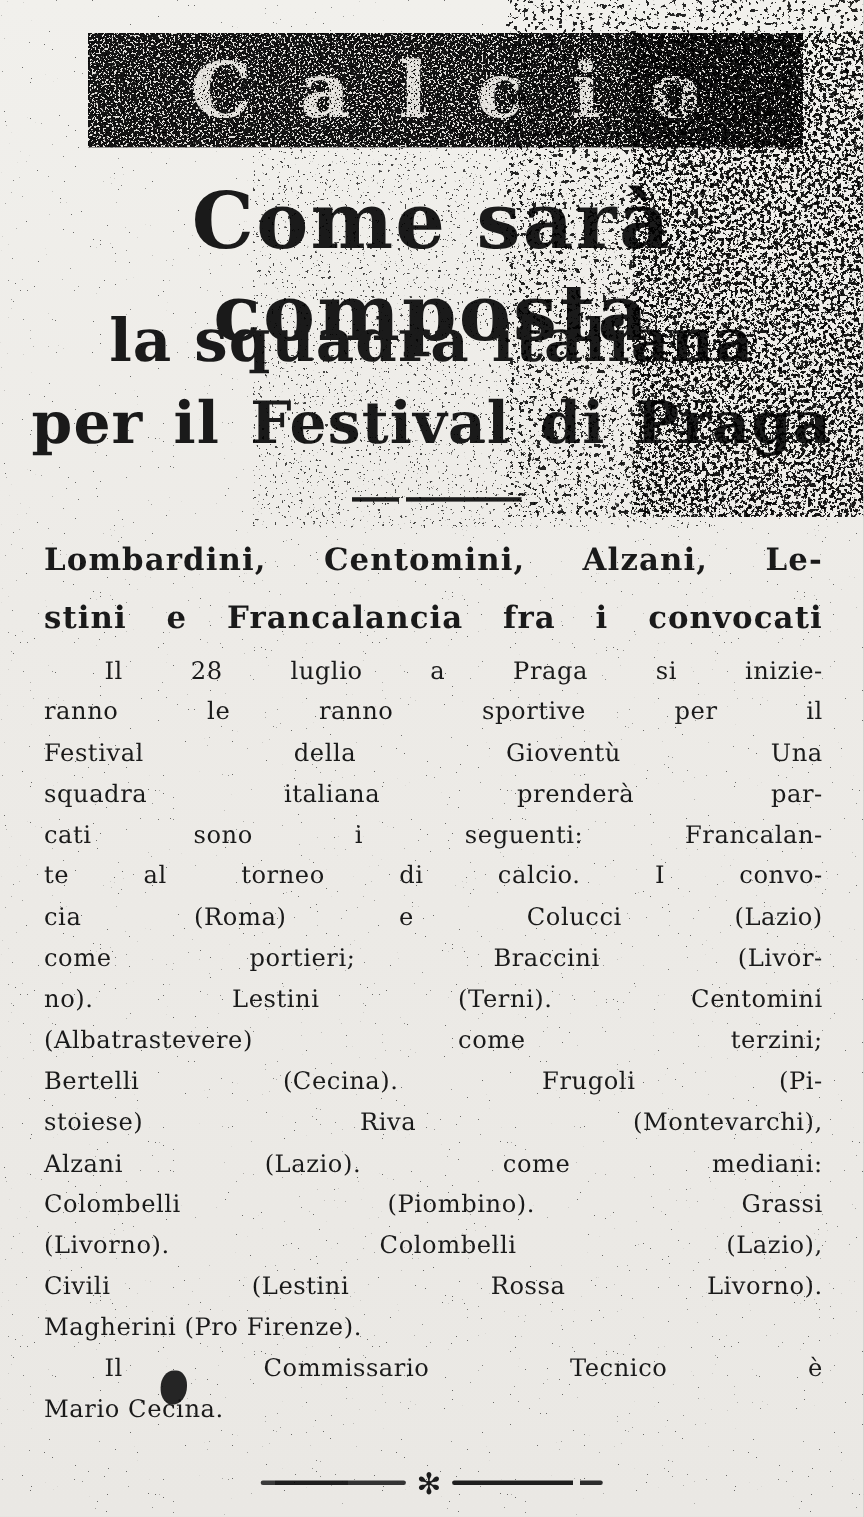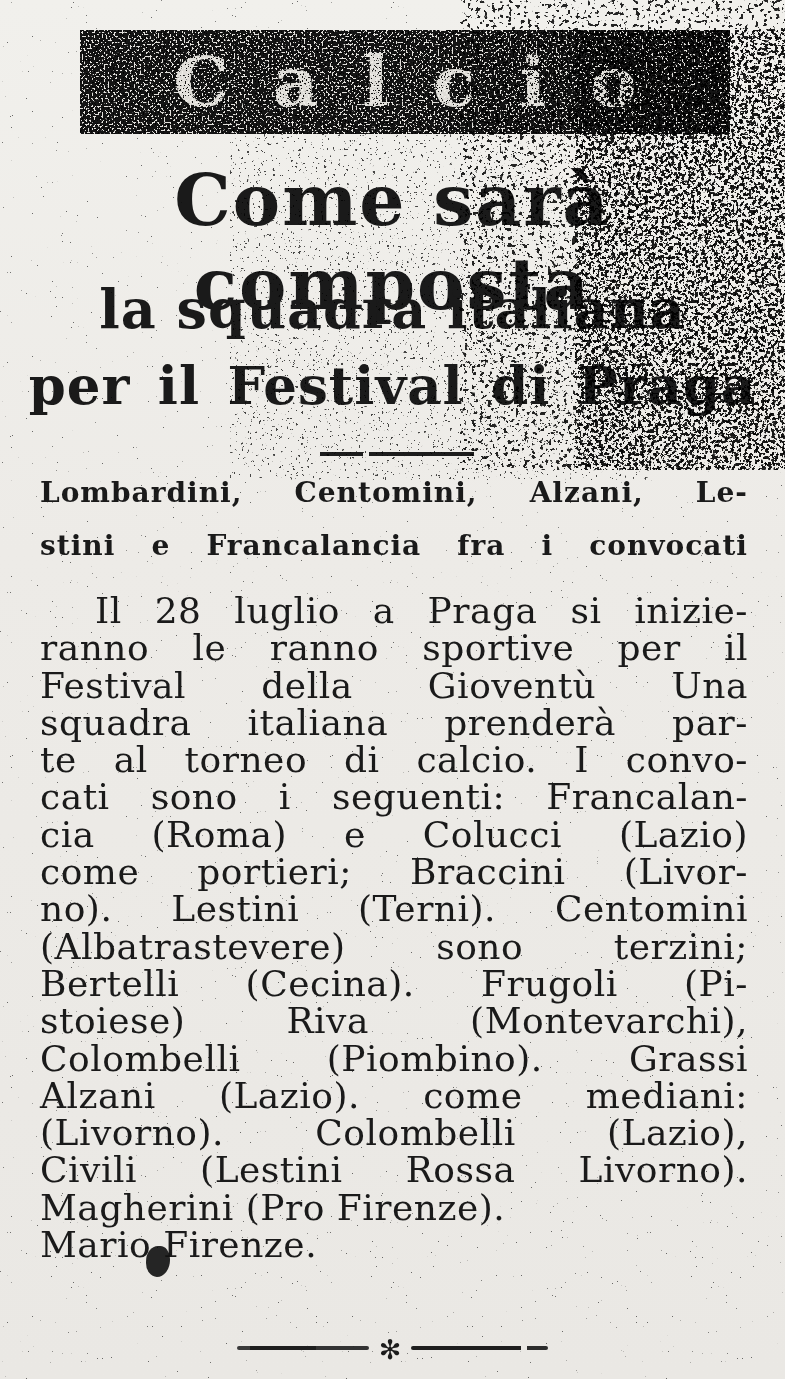--- a/index.html
+++ b/index.html
@@ -30,27 +30,27 @@
   .hl1{top:158px;font-size:71px;letter-spacing:2px;}
   .hl2{top:277px;font-size:54px;letter-spacing:1px;}
   .hl3{top:354px;font-size:53px;letter-spacing:1px;word-spacing:8px;}
 
   .divider{
     position:absolute;left:320px;top:452px;width:154px;height:4px;z-index:2;
     background:linear-gradient(90deg,#1c1c1c 0 28%,rgba(0,0,0,0) 28% 32%,#1c1c1c 32% 100%);
   }
 
   
-  .subhead{position:absolute;left:40px;top:466px;width:708px;z-index:2;
+  .subhead{position:absolute;left:40px;top:482px;width:708px;z-index:2;
     font-weight:bold;font-size:28px;line-height:53px;}
   .subline{text-align:justify;text-align-last:justify;letter-spacing:1px;}
 
   
   .article{position:absolute;left:40px;top:592px;width:708px;z-index:2;
-    font-size:36px;line-height:37.3px;}
+    font-size:22px;line-height:37.3px;}
   .bodyline{text-align:justify;text-align-last:justify;letter-spacing:.5px;}
   .bodyline.indent{padding-left:55px;}
   .bodyline.noj{text-align-last:left;}
 
   .inkblob{
     position:absolute;left:146px;top:1246px;width:24px;height:31px;z-index:3;
     background:#101010;border-radius:55% 45% 60% 50%;opacity:.9;
   }
 
   
@@ -105,48 +105,49 @@
   <div class="article">
 
       <div class="bodyline indent">Il 28 luglio a Praga si inizie-</div>
 
       <div class="bodyline">ranno le ranno sportive per il</div>
 
       <div class="bodyline">Festival della Gioventù Una</div>
 
       <div class="bodyline">squadra italiana prenderà par-</div>
 
+      <div class="bodyline">cati sono i seguenti: Francalan-</div>
+
       <div class="bodyline">te al torneo di calcio. I convo-</div>
-
-      <div class="bodyline">cati sono i seguenti: Francalan-</div>
 
       <div class="bodyline">cia (Roma) e Colucci (Lazio)</div>
 
       <div class="bodyline">come portieri; Braccini (Livor-</div>
 
       <div class="bodyline">no). Lestini (Terni). Centomini</div>
 
-      <div class="bodyline">(Albatrastevere) sono terzini;</div>
+      <div class="bodyline">(Albatrastevere) come terzini;</div>
 
       <div class="bodyline">Bertelli (Cecina). Frugoli (Pi-</div>
 
       <div class="bodyline">stoiese) Riva (Montevarchi),</div>
 
+      <div class="bodyline">Alzani (Lazio). come mediani:</div>
+
       <div class="bodyline">Colombelli (Piombino). Grassi</div>
-
-      <div class="bodyline">Alzani (Lazio). come mediani:</div>
 
       <div class="bodyline">(Livorno). Colombelli (Lazio),</div>
 
       <div class="bodyline">Civili (Lestini Rossa Livorno).</div>
 
       <div class="bodyline noj">Magherini (Pro Firenze).</div>
 
+      <div class="bodyline indent">Il Commissario Tecnico è</div>
 
-      <div class="bodyline noj">Mario Firenze.</div>
+      <div class="bodyline noj">Mario Cecina.</div>
     </div>
 
   <div class="inkblob"></div>
 
   <div class="ornament">
     <span class="orn-line l"></span>
     <span class="orn-star">✻</span>
     <span class="orn-line r"></span>
   </div>
 

